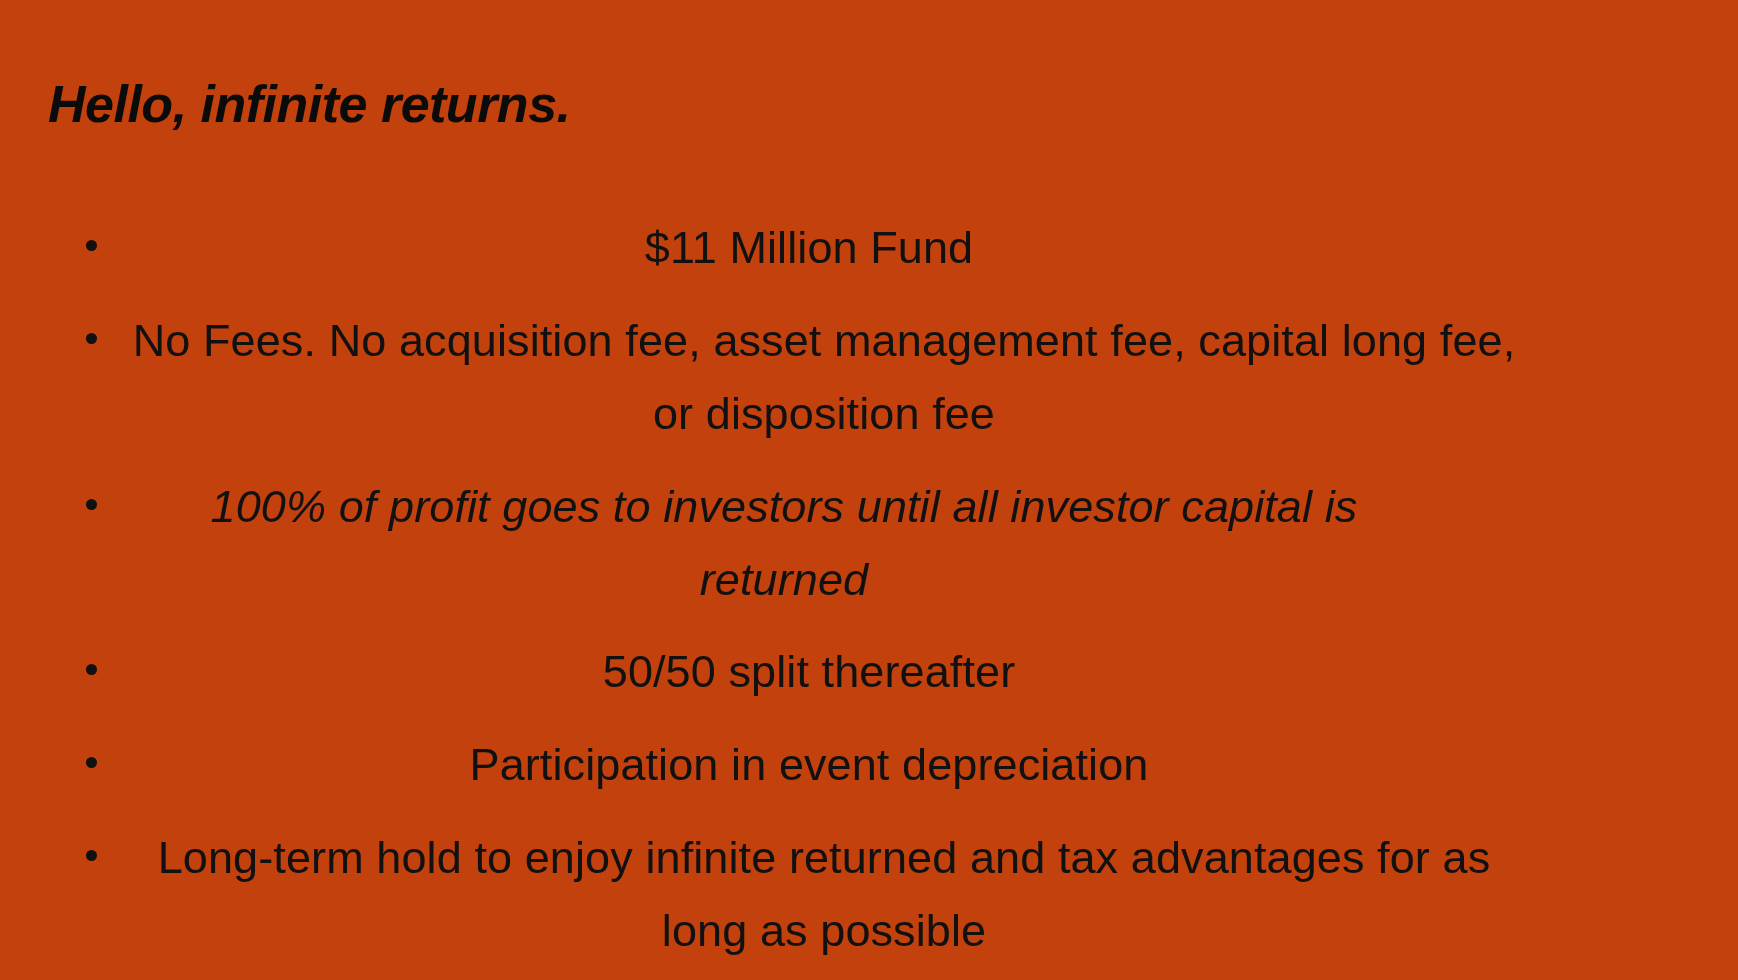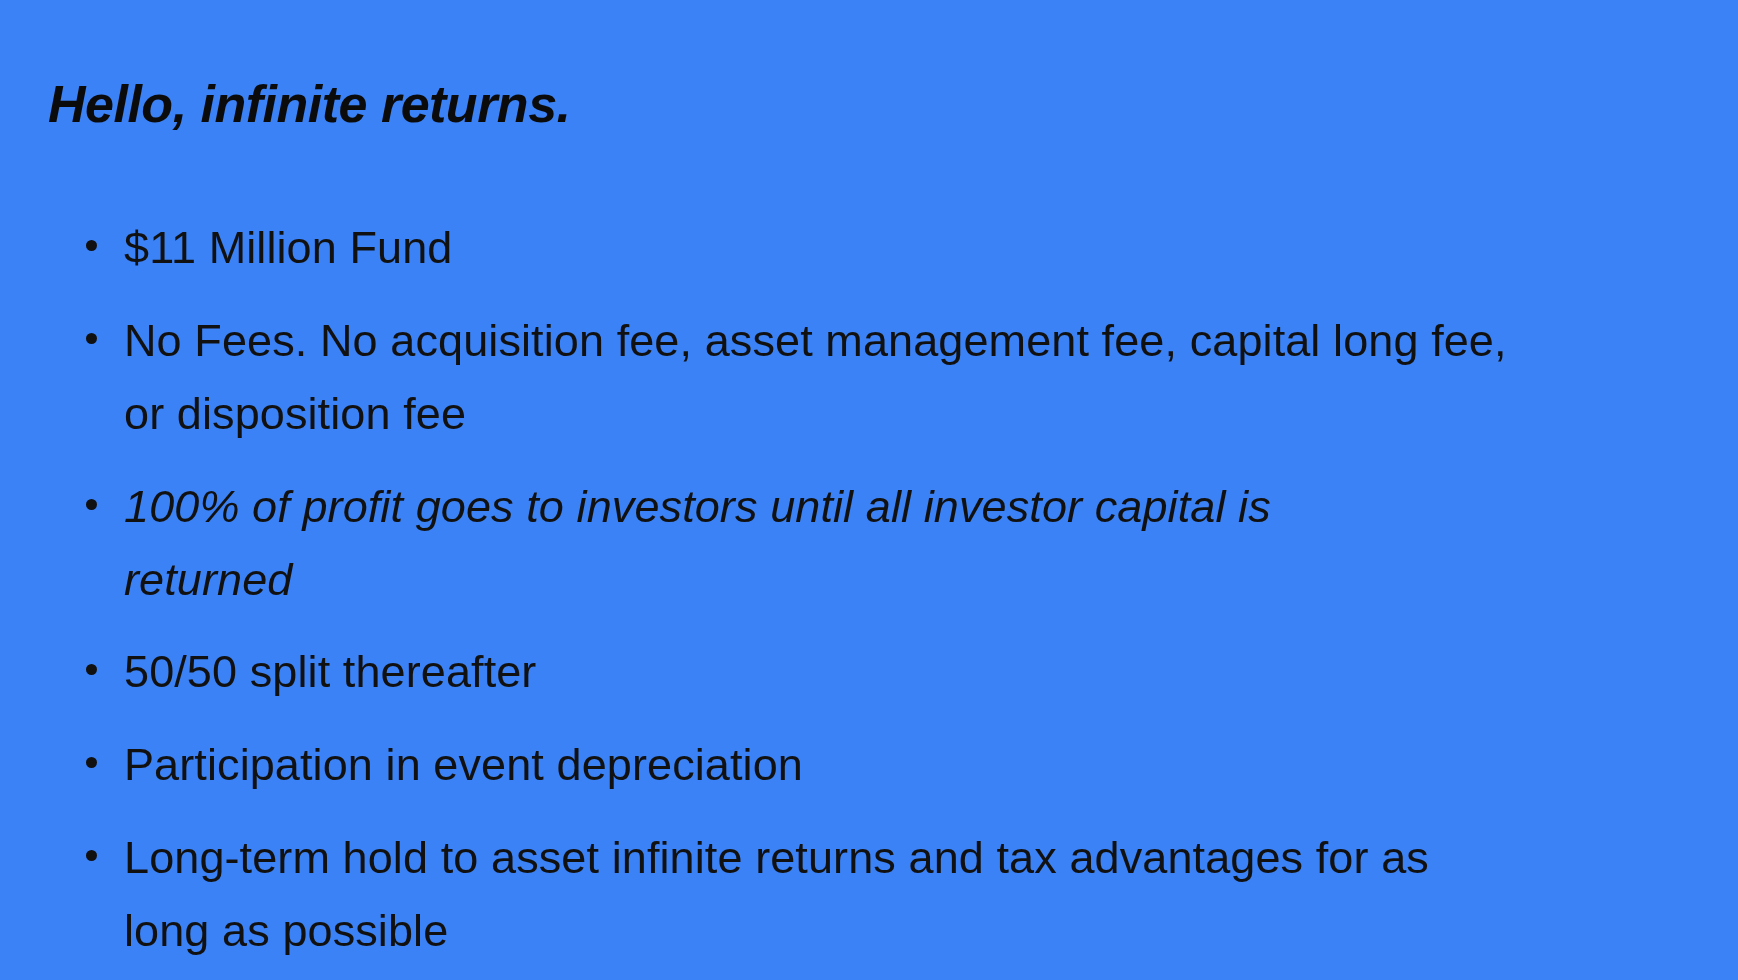--- a/index.html
+++ b/index.html
@@ -10,23 +10,24 @@
   body {
     width: 1738px;
     height: 980px;
     overflow: hidden;
     font-family: "Liberation Sans", sans-serif;
   }
   .slide {
     position: relative;
     width: 1738px;
     height: 980px;
-    background: #3b82f6;
+    background: #c2410c;
     box-sizing: border-box;
     padding: 16px;
+    text-align: center;
   }
   .slide-heading {
     position: absolute;
     left: 48px;
     top: 76px;
     margin: 0;
     font-family: "Liberation Sans", sans-serif;
     font-size: 52px;
     line-height: 1.08;
     font-weight: 700;
@@ -104,18 +105,18 @@
       <span class="bullet-text w-narrow">50/50 split thereafter</span>
     </li>
 
     <li class="bullet-item">
       <span class="bullet-marker"></span>
       <span class="bullet-text w-narrow">Participation in event depreciation</span>
     </li>
 
     <li class="bullet-item">
       <span class="bullet-marker"></span>
-      <span class="bullet-text w-wide">Long-term hold to asset infinite returns and tax advantages for as long as possible</span>
+      <span class="bullet-text w-wide">Long-term hold to enjoy infinite returned and tax advantages for as long as possible</span>
     </li>
 
   </ul>
 
 </div>
 
 </body></html>

